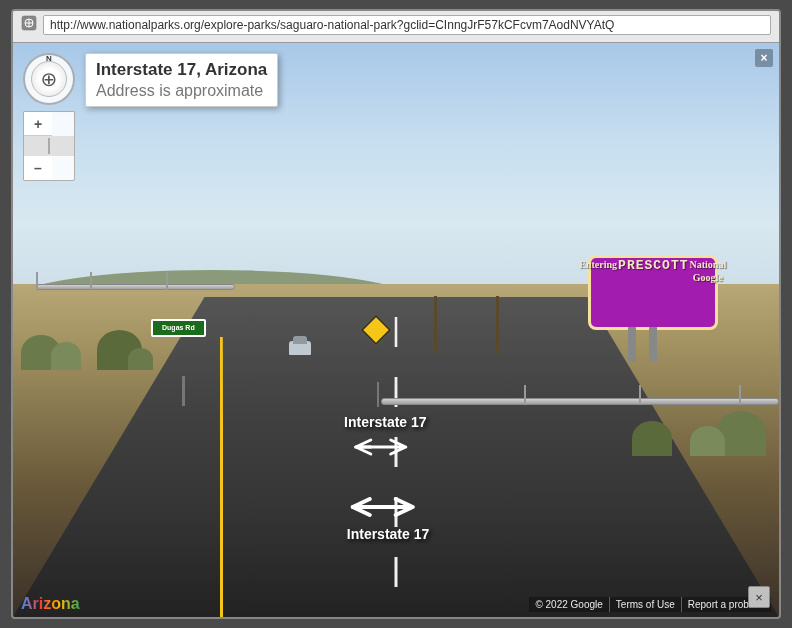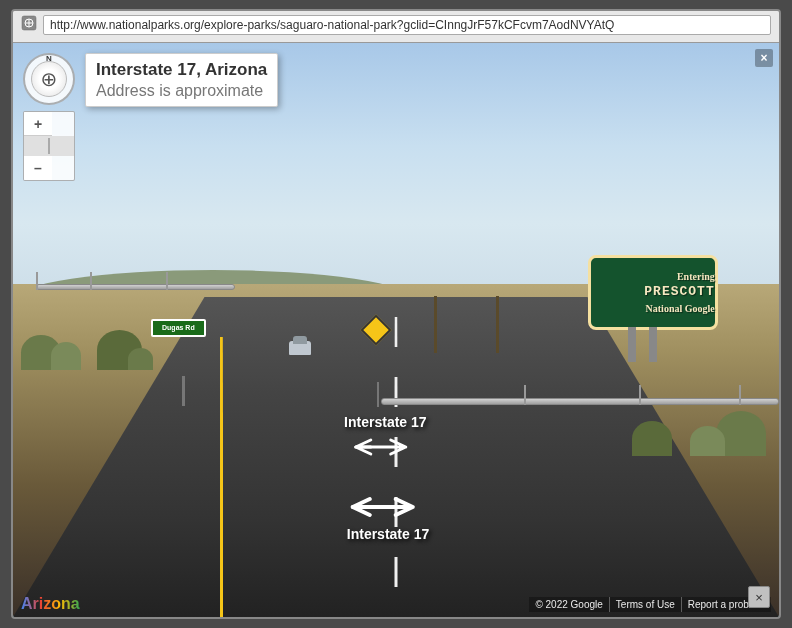--- a/index.html
+++ b/index.html
@@ -148,27 +148,27 @@
       clip-path: polygon(0% 0%, 100% 0%, 120% 100%, -20% 100%);
     }
 
     
     .prescott-sign {
       position: absolute;
       top: 37%;
       right: 8%;
       width: 130px;
       height: 75px;
-      background: #14532d;
+      background: #a21caf;
       border: 3px solid #f5e0a0;
       border-radius: 8px;
       display: flex;
-      align-items: flex-end;
-      justify-content: center;
-      flex-direction: column;
+      align-items: flex-start;
+      justify-content: center;
+      flex-direction: row;
       gap: 1px;
     }
 
     .prescott-sign-text {
       color: #f5e8c0;
       font-size: 10px;
       font-weight: bold;
       text-align: center;
       line-height: 1.3;
       font-family: 'Times New Roman', serif;

